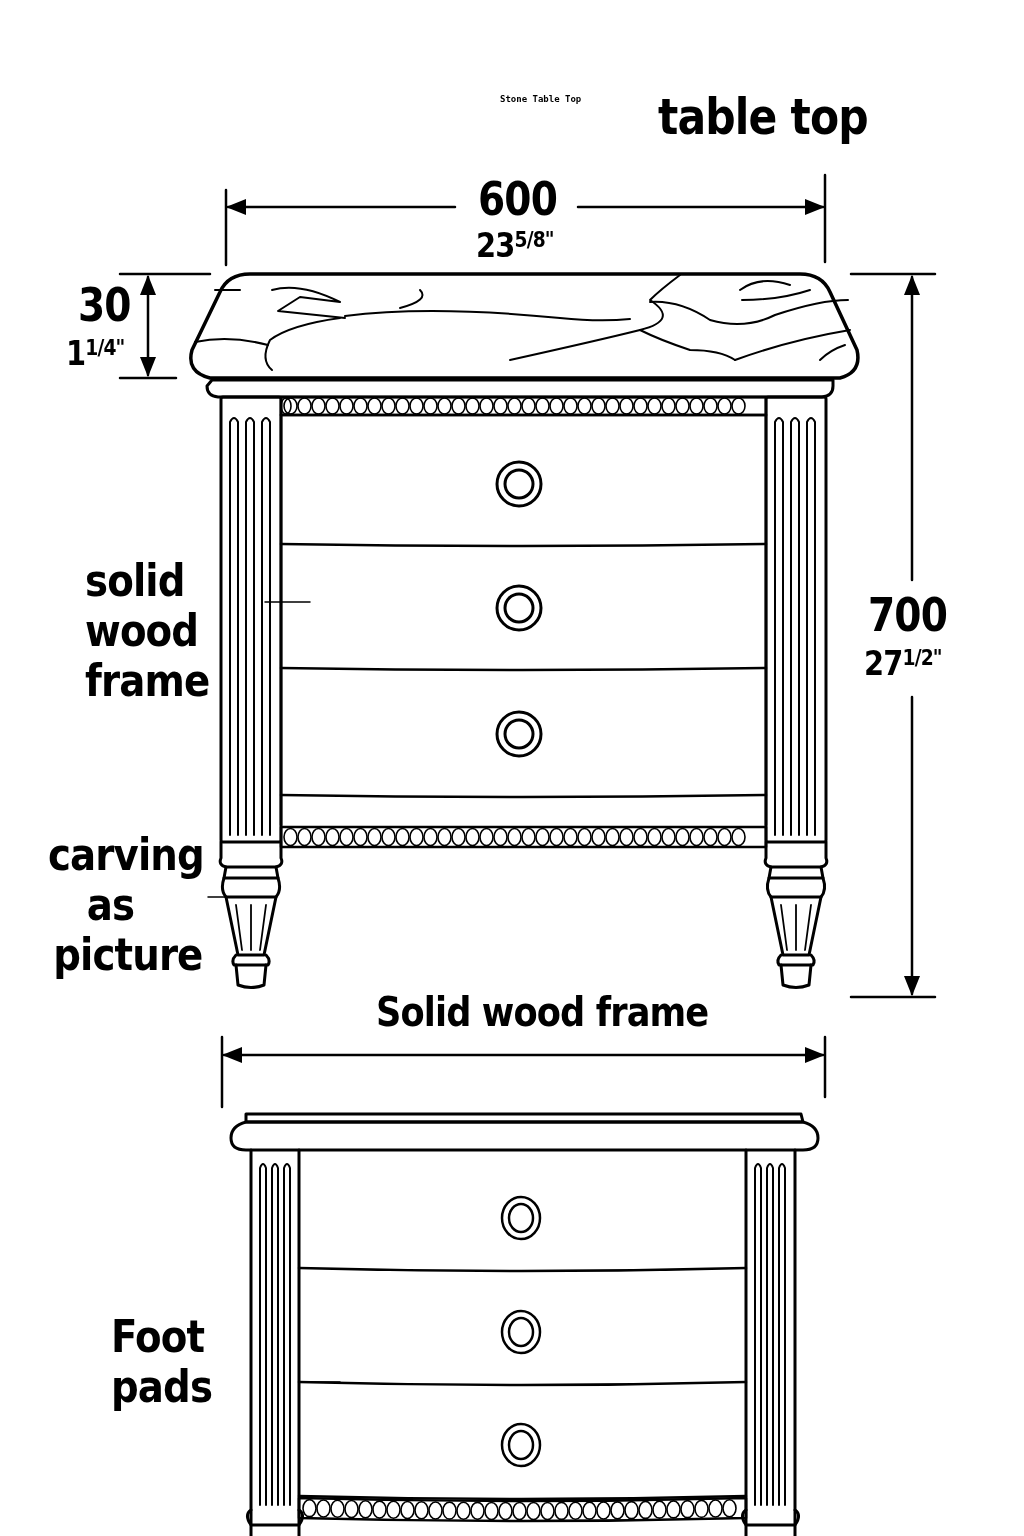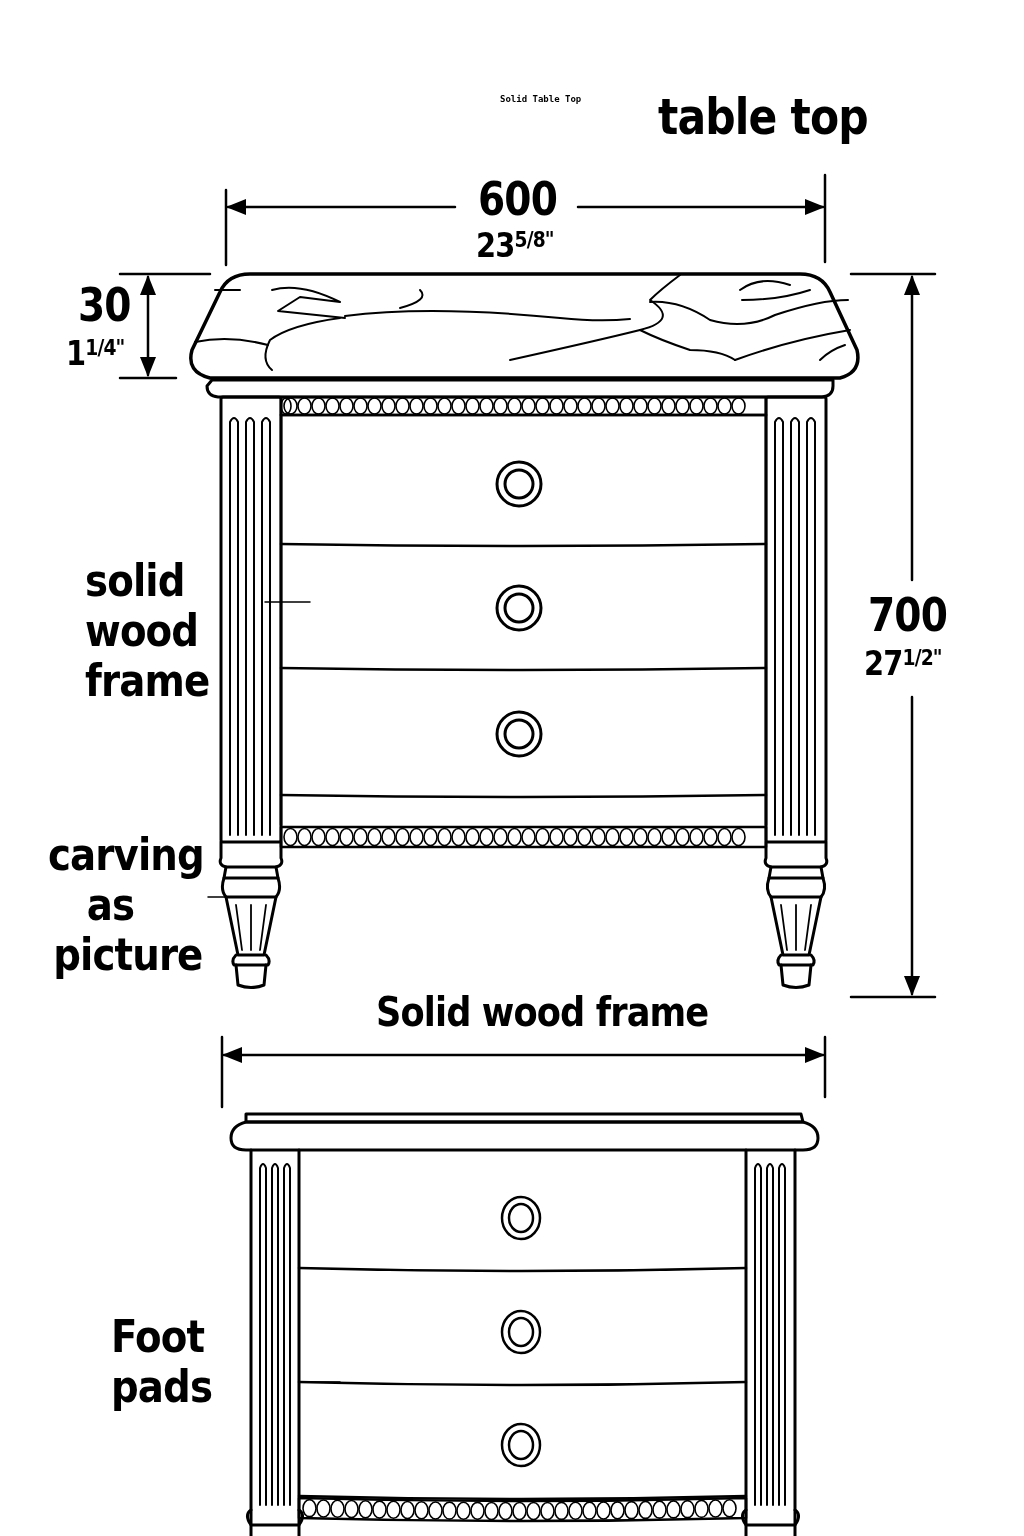--- a/index.html
+++ b/index.html
@@ -299,21 +299,21 @@
         <ellipse cx="645.5" cy="1509.907316279626" rx="6.5" ry="8.5"></ellipse>
         <ellipse cx="659.5" cy="1509.6667106990587" rx="6.5" ry="8.5"></ellipse>
         <ellipse cx="673.5" cy="1509.409465282706" rx="6.5" ry="8.5"></ellipse>
         <ellipse cx="687.5" cy="1509.138148275607" rx="6.5" ry="8.5"></ellipse>
         <ellipse cx="701.5" cy="1508.8554684084647" rx="6.5" ry="8.5"></ellipse>
         <ellipse cx="715.5" cy="1508.5642478546606" rx="6.5" ry="8.5"></ellipse>
         <ellipse cx="729.5" cy="1508.2673940546974" rx="6.5" ry="8.5"></ellipse>
       </g>
   </svg>
 
-  <div class="lbl-small-mono" style="left:500px;top:94px;">Solid Table Top</div>
+  <div class="lbl-small-mono" style="left:500px;top:94px;">Stone Table Top</div>
   <div class="lbl big" style="left:658px;top:92px;font-size:50px;">table top</div>
 
   <div class="lbl dim-main" style="left:478px;top:176px;">600</div>
   <div class="lbl dim-sub" style="left:476px;top:228px;">
     <span>23</span><sup>5/8"</sup>
   </div>
 
   <div class="lbl dim-main" style="left:78px;top:282px;">30</div>
   <div class="lbl dim-sub" style="left:66px;top:336px;">
     <span>1</span><sup>1/4"</sup>

